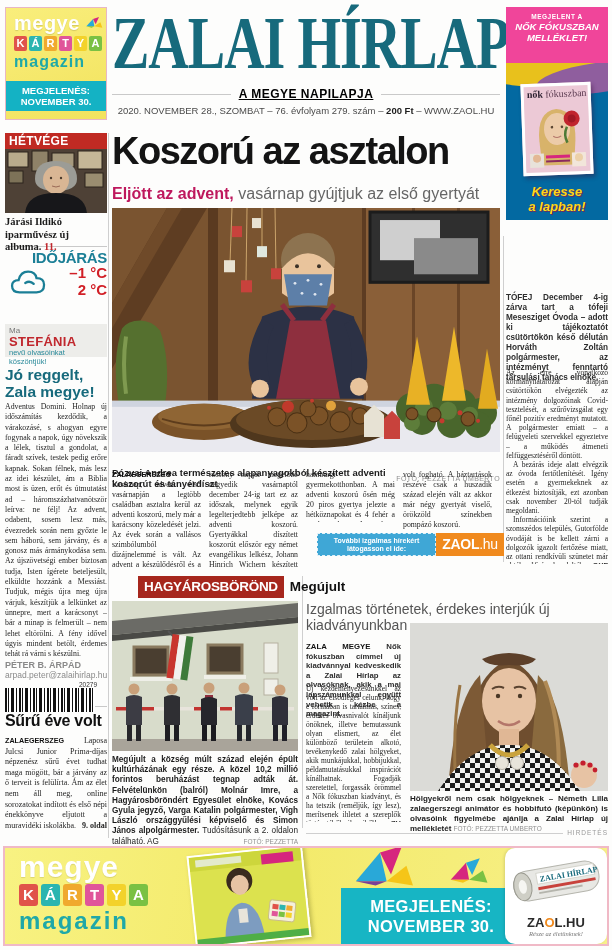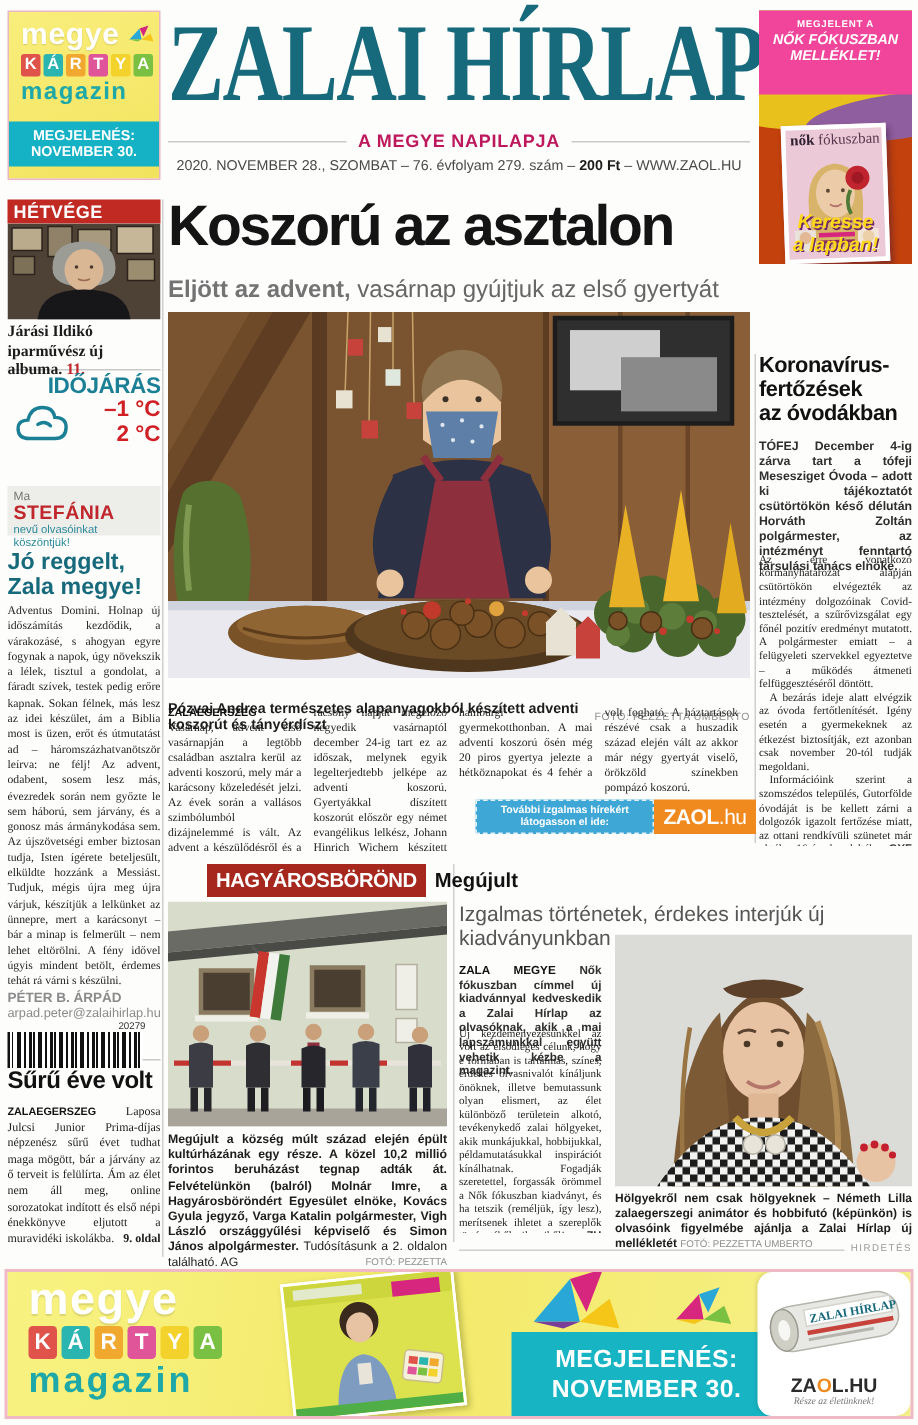--- a/index.html
+++ b/index.html
@@ -24,25 +24,25 @@
     font-size:16px; line-height:17px; padding:2px 0 0 8px; letter-spacing:1px;}
   .mk-band { position:absolute; left:0; bottom:8px; width:100%; background:#14b2c4; color:#fff;
     font:bold 9.5px/11px "Liberation Sans",sans-serif; text-align:center; padding:4px 0; }
 
   .masthead { left:112px; top:6px; width:388px; text-align:center; }
   .mh-title { font-family:"Liberation Serif",serif; font-weight:bold; color:#176a7c;
     font-size:56px; line-height:56px; letter-spacing:-1px; transform:scaleY(1.32); transform-origin:top center;
     white-space:nowrap; height:76px; }
   .mh-tagline { display:flex; align-items:center; gap:8px; margin-top:6px; }
   .mh-tagline .line { flex:1; height:1px; background:#c9c9c9; }
-  .mh-tagline .txt { font:bold 12px/12px "Liberation Sans",sans-serif; color:#be185d; letter-spacing:.5px; }
+  .mh-tagline .txt { font:bold 12px/12px "Liberation Sans",sans-serif; color:#000000; letter-spacing:.5px;text-decoration:underline; }
   .mh-dateline { margin-top:5px; font:9.5px/11px "Liberation Sans",sans-serif; color:#4a4a4a; }
   .mh-dateline b { color:#1c1c1c; }
 
-  .ad-right { left:506px; top:7px; width:102px; height:169px; background:#c2410c; overflow:hidden; }
+  .ad-right { left:506px; top:7px; width:102px; height:213px; background:#0369a1; overflow:hidden; }
   .ar-top { position:relative; z-index:2; background:#f0459a; height:56px; text-align:center; padding-top:6px; }
   .ar-kicker { font:bold 6.5px/8px "Liberation Sans",sans-serif; color:#fff; letter-spacing:.5px; }
   .ar-title { font:italic bold 9.5px/11px "Liberation Sans",sans-serif; color:#fff; }
   .ar-swirl1 { position:absolute; z-index:1; left:-16px; top:44px; width:140px; height:34px;
     background:#e8c11c; border-radius:50%; transform:rotate(-6deg); }
   .ar-swirl2 { position:absolute; z-index:1; left:30px; top:56px; width:120px; height:30px;
     background:#8f5e9e; border-radius:50%; transform:rotate(-8deg); }
   .ar-cover { position:absolute; z-index:3; left:16px; top:76px; width:70px; height:92px; background:#ecc9d6;
     border:3px solid #fff; box-shadow:2px 3px 4px rgba(60,20,60,.45); transform:rotate(-2deg); }
   .ar-cover-title { font:bold 10px/11px "Liberation Serif",serif; color:#2c2030; padding:2px 0 0 3px; }
@@ -82,21 +82,21 @@
   .busy-title { left:5px; top:712px; width:102px; font:bold 16px/18px "Liberation Sans",sans-serif; color:#111; letter-spacing:-.3px; }
   .busy-body { left:5px; top:736px; width:102px; height:96px; overflow:hidden;
     font:8px/10.6px "Liberation Serif",serif; text-align:justify; color:#1e1e1e; }
   .busy-body .loc { font:bold 7.2px "Liberation Sans",sans-serif; color:#111; }
   .busy-body .pg { font-weight:bold; float:right; }
 
   
   .headline { left:112px; top:130px; width:392px; font:bold 38px/42px "Liberation Sans",sans-serif;
     color:#141414; letter-spacing:-1.5px; white-space:nowrap; }
   .subhead { left:112px; top:184px; width:392px; font:16px/19px "Liberation Sans",sans-serif; color:#666; }
-  .subhead .accent { font-weight:bold; color:#737373; }
+  .subhead .accent { font-weight:bold; color:#be185d; }
   .photo-main { left:112px; top:208px; width:388px; height:244px; }
   .caption-main { left:112px; top:467px; width:388px; display:flex; justify-content:space-between; align-items:center; }
   .cap-bold { font:bold 9.5px/11px "Liberation Sans",sans-serif; color:#1c1c1c; }
   .cap-credit { font:7px/9px "Liberation Sans",sans-serif; color:#8f8f8f; letter-spacing:.4px; white-space:nowrap; }
   .newscol { top:470px; width:89px; overflow:hidden; font:7.8px/10px "Liberation Serif",serif;
     text-align:justify; color:#1e1e1e; position:absolute; }
   .newscol .loc { font:bold 7.2px "Liberation Sans",sans-serif; color:#111; }
   .col1 { left:112px; height:101px; } .col2 { left:209px; height:101px; }
   .col3 { left:306px; height:52px; } .col4 { left:403px; height:60px; }
 
@@ -420,25 +420,20 @@
   </div>
 
   <div class="abs zaol-banner">
     <div class="zb-left">
       <div>További izgalmas hírekért</div>
       <div>látogasson el ide:</div>
     </div>
     <div class="zb-right"><span>ZAOL</span><span class="rest">.hu</span></div>
   </div>
 
-  <div class="abs covid-title">
-    <div>Koronavírus-</div>
-    <div>fertőzések</div>
-    <div>az óvodákban</div>
-  </div>
   <div class="abs covid-lead"><span>TÓFEJ</span><span> December 4-ig zárva tart a tófeji Mesesziget Óvoda – adott ki tájékoztatót csütörtökön késő délután Horváth Zoltán polgármester, az intézményt fenntartó társulási tanács elnöke.</span></div>
   <div class="abs covid-body">
     <p>Az erre vonatkozó kormányhatározat alapján csütörtökön elvégezték az intézmény dolgozóinak Covid-tesztelését, a szűrővizsgálat egy főnél pozitív eredményt mutatott. A polgármester emiatt – a felügyeleti szervekkel egyeztetve – a működés átmeneti felfüggesztéséről döntött.</p>
     <p>A bezárás ideje alatt elvégzik az óvoda fertőtlenítését. Igény esetén a gyermekeknek az étkezést biztosítják, ezt azonban csak november 20-tól tudják megoldani.</p>
     <p><span>Információink szerint a szomszédos település, Gutorfölde óvodáját is be kellett zárni a dolgozók igazolt fertőzése miatt, az ottani rendkívüli szünetet már október 16-án elrendelték. </span><span class="byline">GYF</span></p>
   </div>
 
   <div class="abs village-kicker">
     <span class="vk-red">HAGYÁROSBÖRÖND</span>
     <span class="vk-label">Megújult</span>

